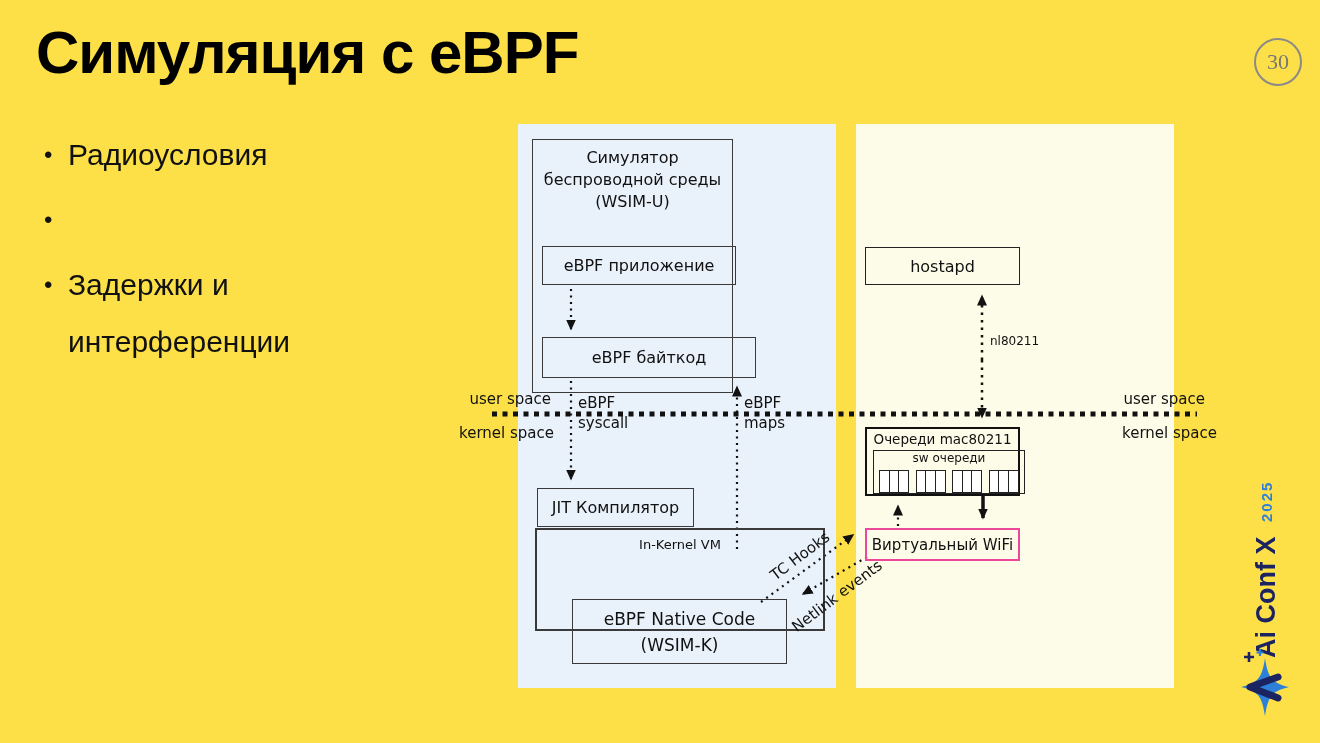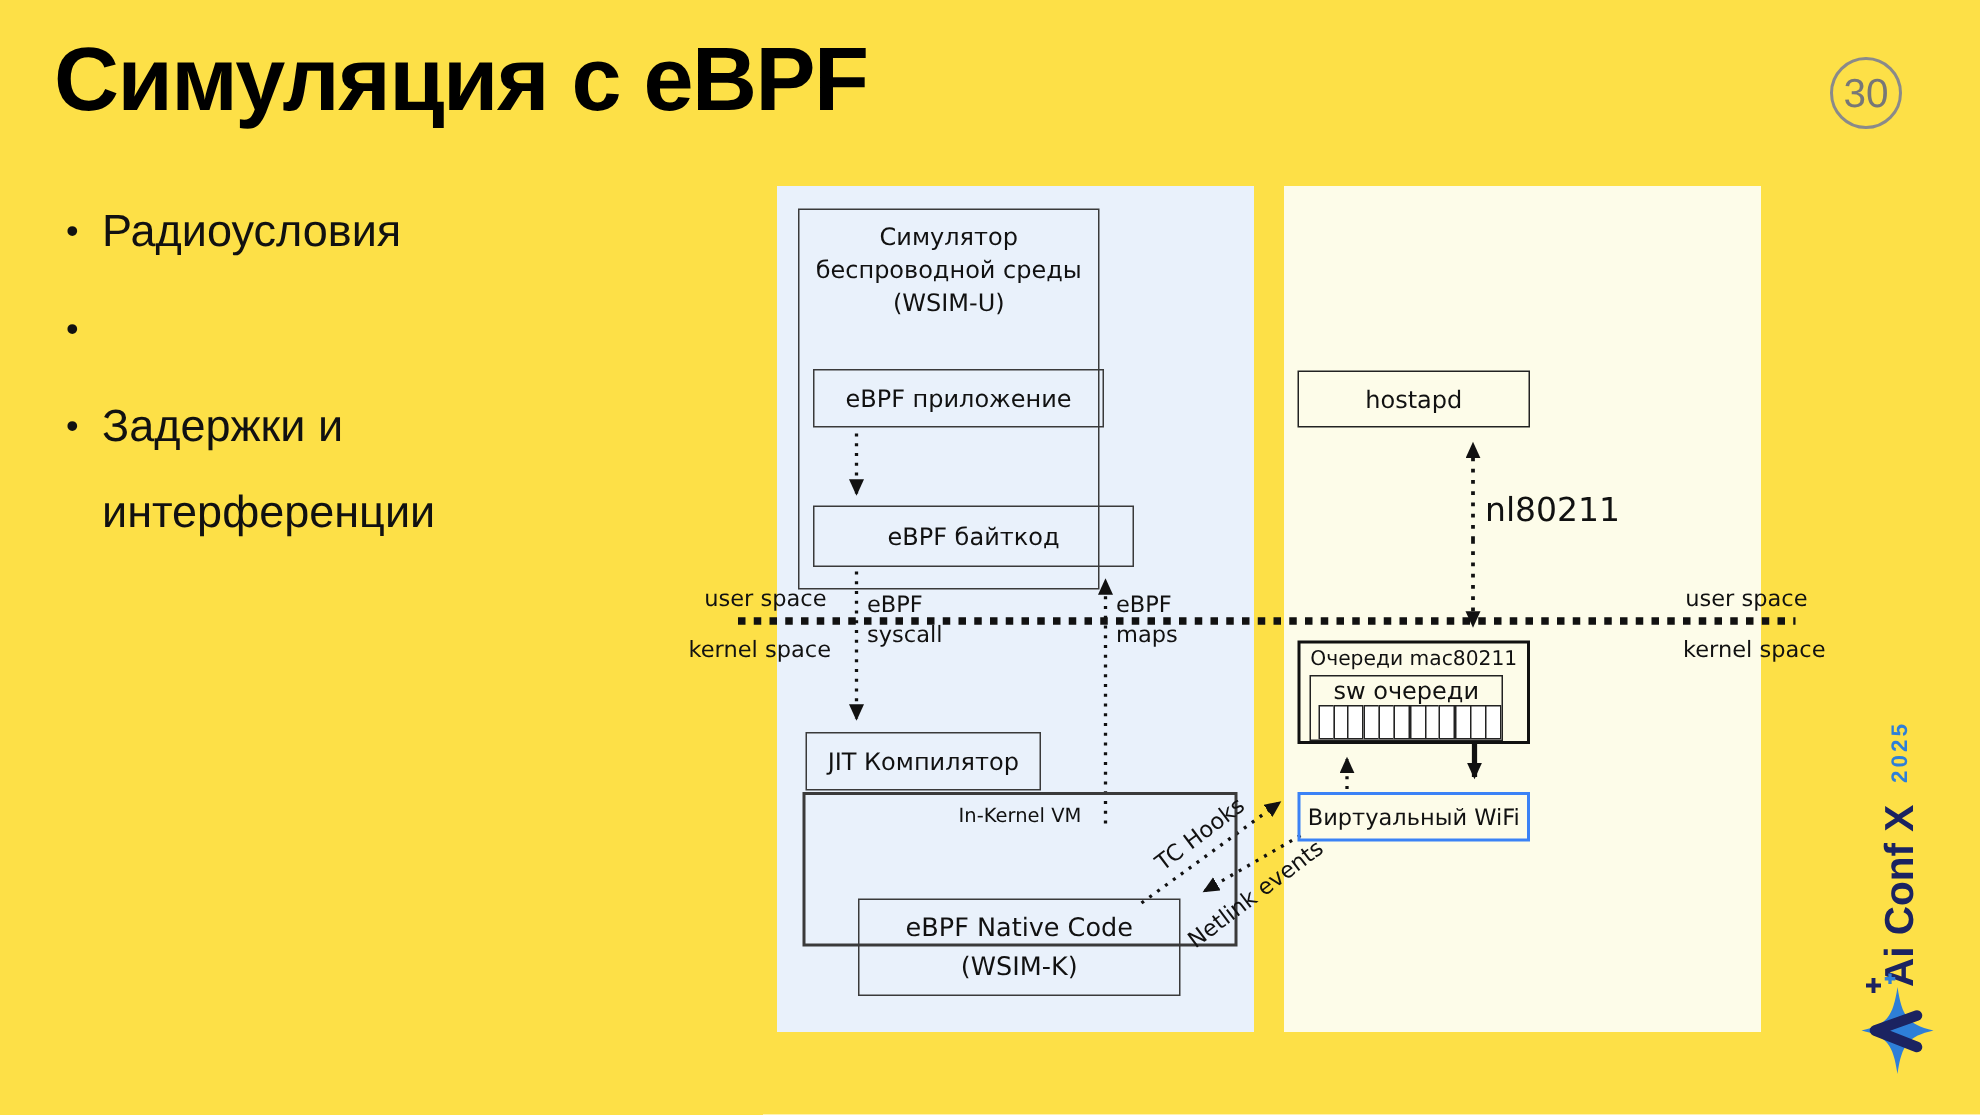--- a/index.html
+++ b/index.html
@@ -4,23 +4,23 @@
 <style>
   html,body{margin:0;padding:0;background:#ffffff;}
   #slide{position:relative;width:1320px;height:743px;background:#fde047;overflow:hidden;
          font-family:"DejaVu Sans",sans-serif;color:#111;}
   .abs{position:absolute;}
   .ml{white-space:pre-line;}
 
   
   #title{left:36px;top:18px;font-family:"Liberation Sans",sans-serif;
          font-weight:bold;font-size:60px;letter-spacing:-1px;color:#000;}
-  #pagenum{left:1220px;top:38px;width:44px;height:44px;border:2.5px solid #8a8a8a;
+  #pagenum{left:1254px;top:38px;width:44px;height:44px;border:2.5px solid #8a8a8a;
            border-radius:50%;display:flex;align-items:center;justify-content:center;
-           font-family:Liberation Sans, sans-serif;font-size:27px;color:#777;}
+           font-family:Liberation Serif, serif;font-size:22px;color:#777;}
 
   
   #bullets{left:44px;top:126px;width:420px;font-family:"Liberation Sans",sans-serif;
            font-size:30px;line-height:57px;color:#111;}
   .bullet-item{display:flex;margin-bottom:8px;}
   .bullet-marker{width:24px;flex:none;font-size:24px;}
   .bullet-text{white-space:pre-line;}
 
   
   .panel{top:124px;width:318px;height:564px;}
@@ -33,32 +33,32 @@
   .cbox{display:flex;align-items:center;justify-content:center;}
   #sim-box{left:532px;top:139px;width:201px;height:254px;padding-top:7px;line-height:22px;}
   #app-box{left:542px;top:246px;width:194px;height:39px;}
   #bytecode-box{left:542px;top:337px;width:214px;height:41px;}
   #jit-box{left:537px;top:488px;width:157px;height:39px;}
   #vm-box{left:535px;top:528px;width:290px;height:103px;padding-top:7px;font-size:13px;border-width:2px;}
   #native-box{left:572px;top:599px;width:215px;height:65px;font-size:17px;line-height:26px;}
   #hostapd-box{left:865px;top:247px;width:155px;height:38px;border-color:#222;}
   #queues-box{left:865px;top:427px;width:155px;height:69px;border:2px solid #111;font-size:13.5px;}
   #queues-box .qtitle{margin-top:2px;}
-  #sw-box{left:6px;top:21px;width:129px;height:44px;border:1.5px solid #222;position:absolute;
-          box-sizing:border-box;font-size:16px;}
+  #sw-box{left:6px;top:21px;width:152px;height:44px;border:1.5px solid #222;position:absolute;
+          box-sizing:border-box;font-size:12px;}
   .qrow{position:absolute;left:5px;right:5px;top:19px;display:flex;justify-content:space-between;}
   .queue-group{display:flex;}
   .queue-cell{width:9px;height:21px;background:#fff;border:1.3px solid #222;margin-left:-1.3px;}
   .queue-group .queue-cell:first-child{margin-left:0;}
-  #wifi-box{left:865px;top:528px;width:155px;height:33px;border:2px solid #3b82f6;font-size:15px;}
+  #wifi-box{left:865px;top:528px;width:155px;height:33px;border:2px solid #ec4899;font-size:15px;}
 
   
   .lbl{position:absolute;font-size:15px;color:#111;line-height:20px;}
   .r{text-align:right;}
-  #nl80211-lbl{left:990px;top:331px;font-size:22px;}
+  #nl80211-lbl{left:990px;top:331px;font-size:12px;}
   .diag{transform:rotate(-37deg);text-align:center;font-size:15px;}
   #tc-hooks-lbl{left:752px;top:546px;width:96px;}
   #netlink-lbl{left:777px;top:586px;width:120px;}
 
   
   #logo-text{left:1251px;top:470px;height:188px;writing-mode:vertical-rl;
              transform:rotate(180deg);font-family:"Liberation Sans",sans-serif;
              font-weight:bold;font-size:27px;display:flex;align-items:center;}
   #logo-year{font-size:15px;letter-spacing:2px;margin-inline-start:14px;}
   #logo-icon{left:1237px;top:648px;}

